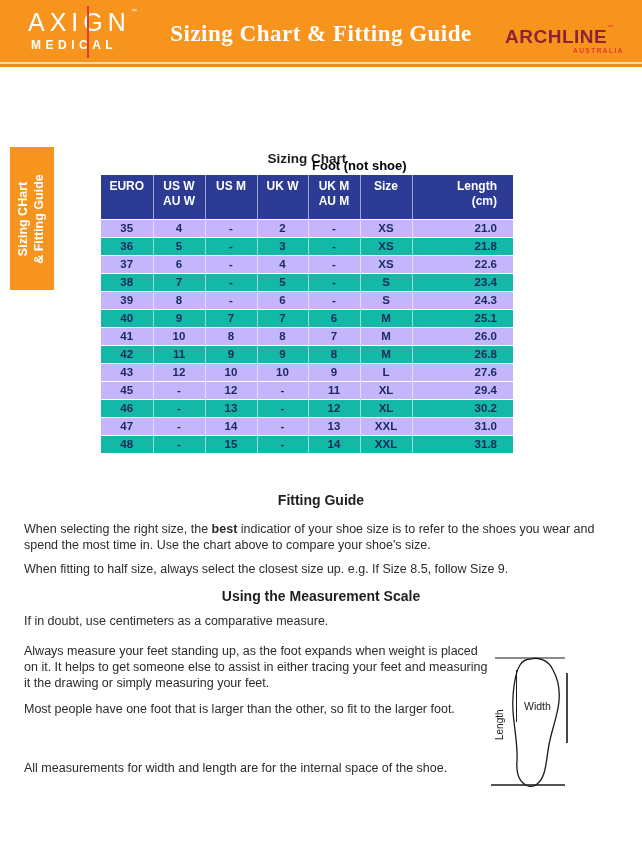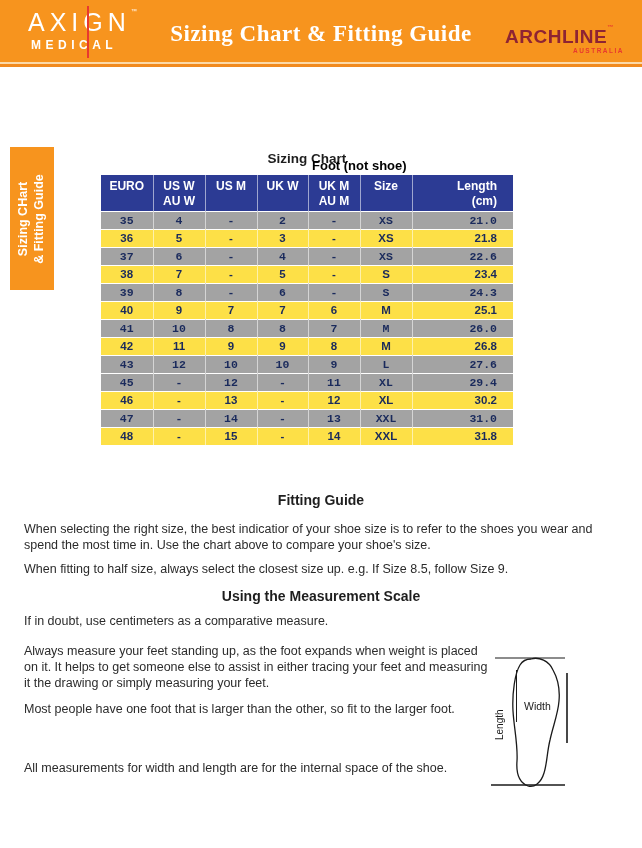--- a/index.html
+++ b/index.html
@@ -43,36 +43,36 @@
   
   .chart-title { position:absolute; left:101px; top:151px; width:412px; text-align:center;
     font-size:13.5px; font-weight:bold; color:#1e1e1e; }
   .foot-note { position:absolute; left:312px; top:158px; width:200px; 
     font-size:13px; font-weight:bold; color:#000000; }
 
   table.sizing { position:absolute; left:101px; top:175px; width:412px;
     border-collapse:collapse; table-layout:fixed; }
   table.sizing th {
     background:#2C3B94; color:#ffffff; font-size:12px; font-weight:bold;
-    vertical-align:top; text-align:center; height:36px; padding-top:4px; line-height:1.25;
+    vertical-align:top; text-align:center; height:44px; padding-top:4px; line-height:1.25;
   }
   table.sizing td {
     font-size:11.5px; font-weight:bold; color:#1A2A5C; text-align:center;
     height:18px; border-top:1px solid #ffffff;
   }
   table.sizing td + td, table.sizing th + th { border-left:1px solid rgba(255,255,255,0.55); }
-  table.sizing tr.blu td { background:#a3a3a3;font-family:Liberation Mono, monospace; }
-  table.sizing tr.lav td { background:#fde047; }
+  table.sizing tr.blu td { background:#c4b5fd; }
+  table.sizing tr.lav td { background:#14b8a6; }
   table.sizing th.len, table.sizing td.len { text-align:right; padding-right:16px; }
 
   
   .h-center { position:absolute; left:0; right:0; text-align:center;
     font-size:14px; font-weight:bold; color:#1e1e1e; }
   .para { position:absolute; left:24px; font-size:12.5px; line-height:1.28; color:#2b2b2b; }
-  .para b { font-weight:normal; }
+  .para b { font-weight:bold; }
 
   
   .foot-diagram { position:absolute; left:487px; top:648px; }
 </style>
 </head>
 <body>
 
 <div class="page">
 
   <header class="topbar">

